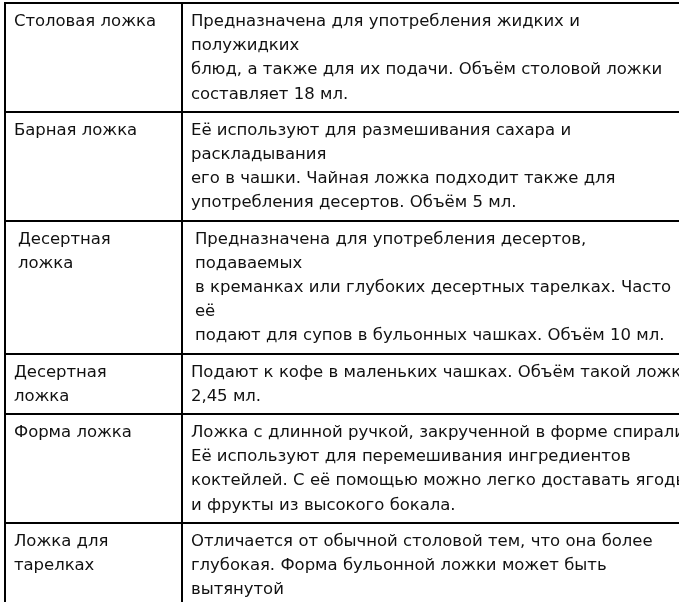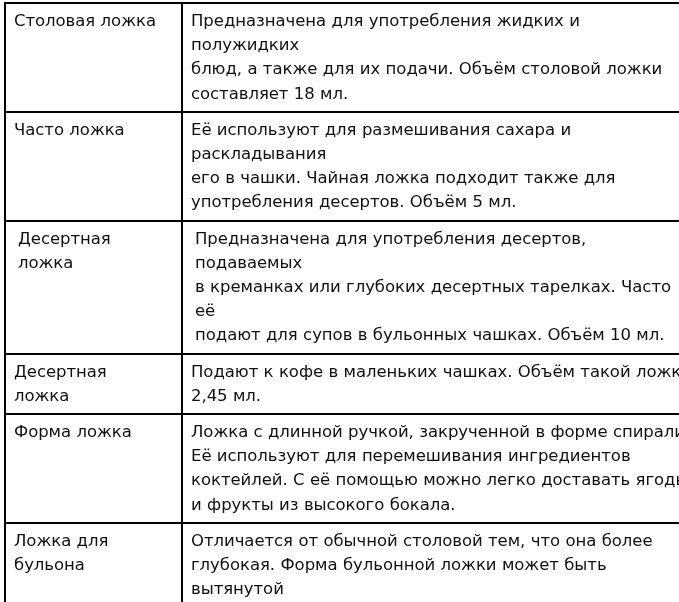--- a/index.html
+++ b/index.html
@@ -70,21 +70,21 @@
             <span class="cell-text">Столовая ложка</span>
           </td>
         <td class="col-desc">
             <span class="cell-text">Предназначена для употребления жидких и полужидких
 блюд, а также для их подачи. Объём столовой ложки
 составляет 18 мл.</span>
           </td>
       </tr>
       <tr class="r1">
         <td class="col-name">
-            <span class="cell-text">Часто ложка</span>
+            <span class="cell-text">Барная ложка</span>
           </td>
         <td class="col-desc">
             <span class="cell-text">Её используют для размешивания сахара и раскладывания
 его в чашки. Чайная ложка подходит также для
 употребления десертов. Объём 5 мл.</span>
           </td>
       </tr>
       <tr class="r2">
         <td class="col-name">
             <span class="cell-text">Десертная
@@ -113,21 +113,21 @@
         <td class="col-desc">
             <span class="cell-text">Ложка с длинной ручкой, закрученной в форме спирали.
 Её используют для перемешивания ингредиентов
 коктейлей. С её помощью можно легко доставать ягоды
 и фрукты из высокого бокала.</span>
           </td>
       </tr>
       <tr class="r5">
         <td class="col-name">
             <span class="cell-text">Ложка для
-бульона</span>
+тарелках</span>
           </td>
         <td class="col-desc">
             <span class="cell-text">Отличается от обычной столовой тем, что она более
 глубокая. Форма бульонной ложки может быть вытянутой
 или округлой, часто её декорируют резными узорами.</span>
           </td>
       </tr>
 
     </tbody>
   </table>

